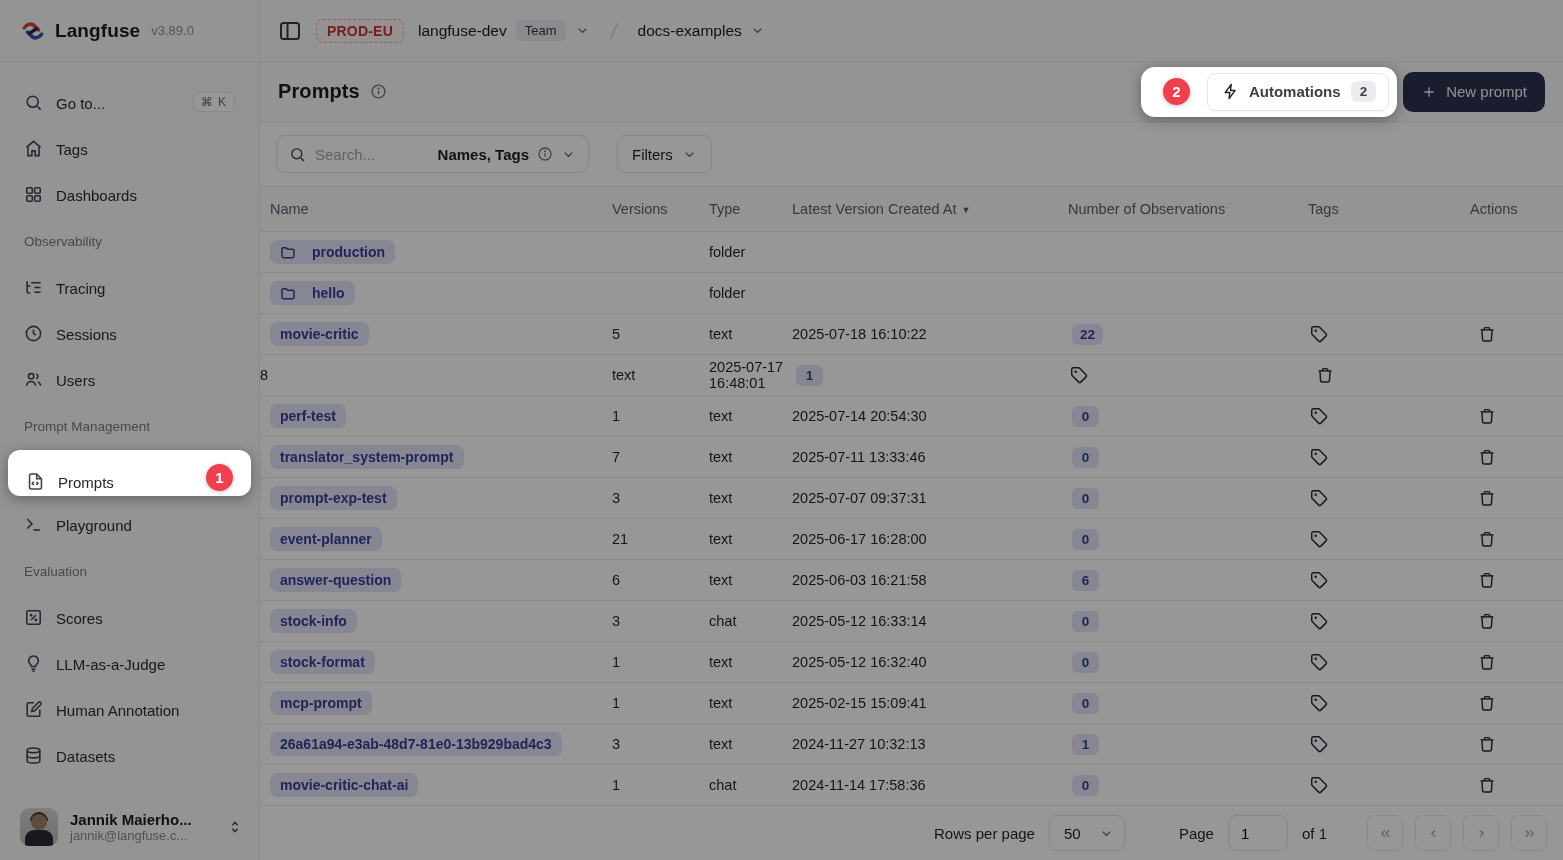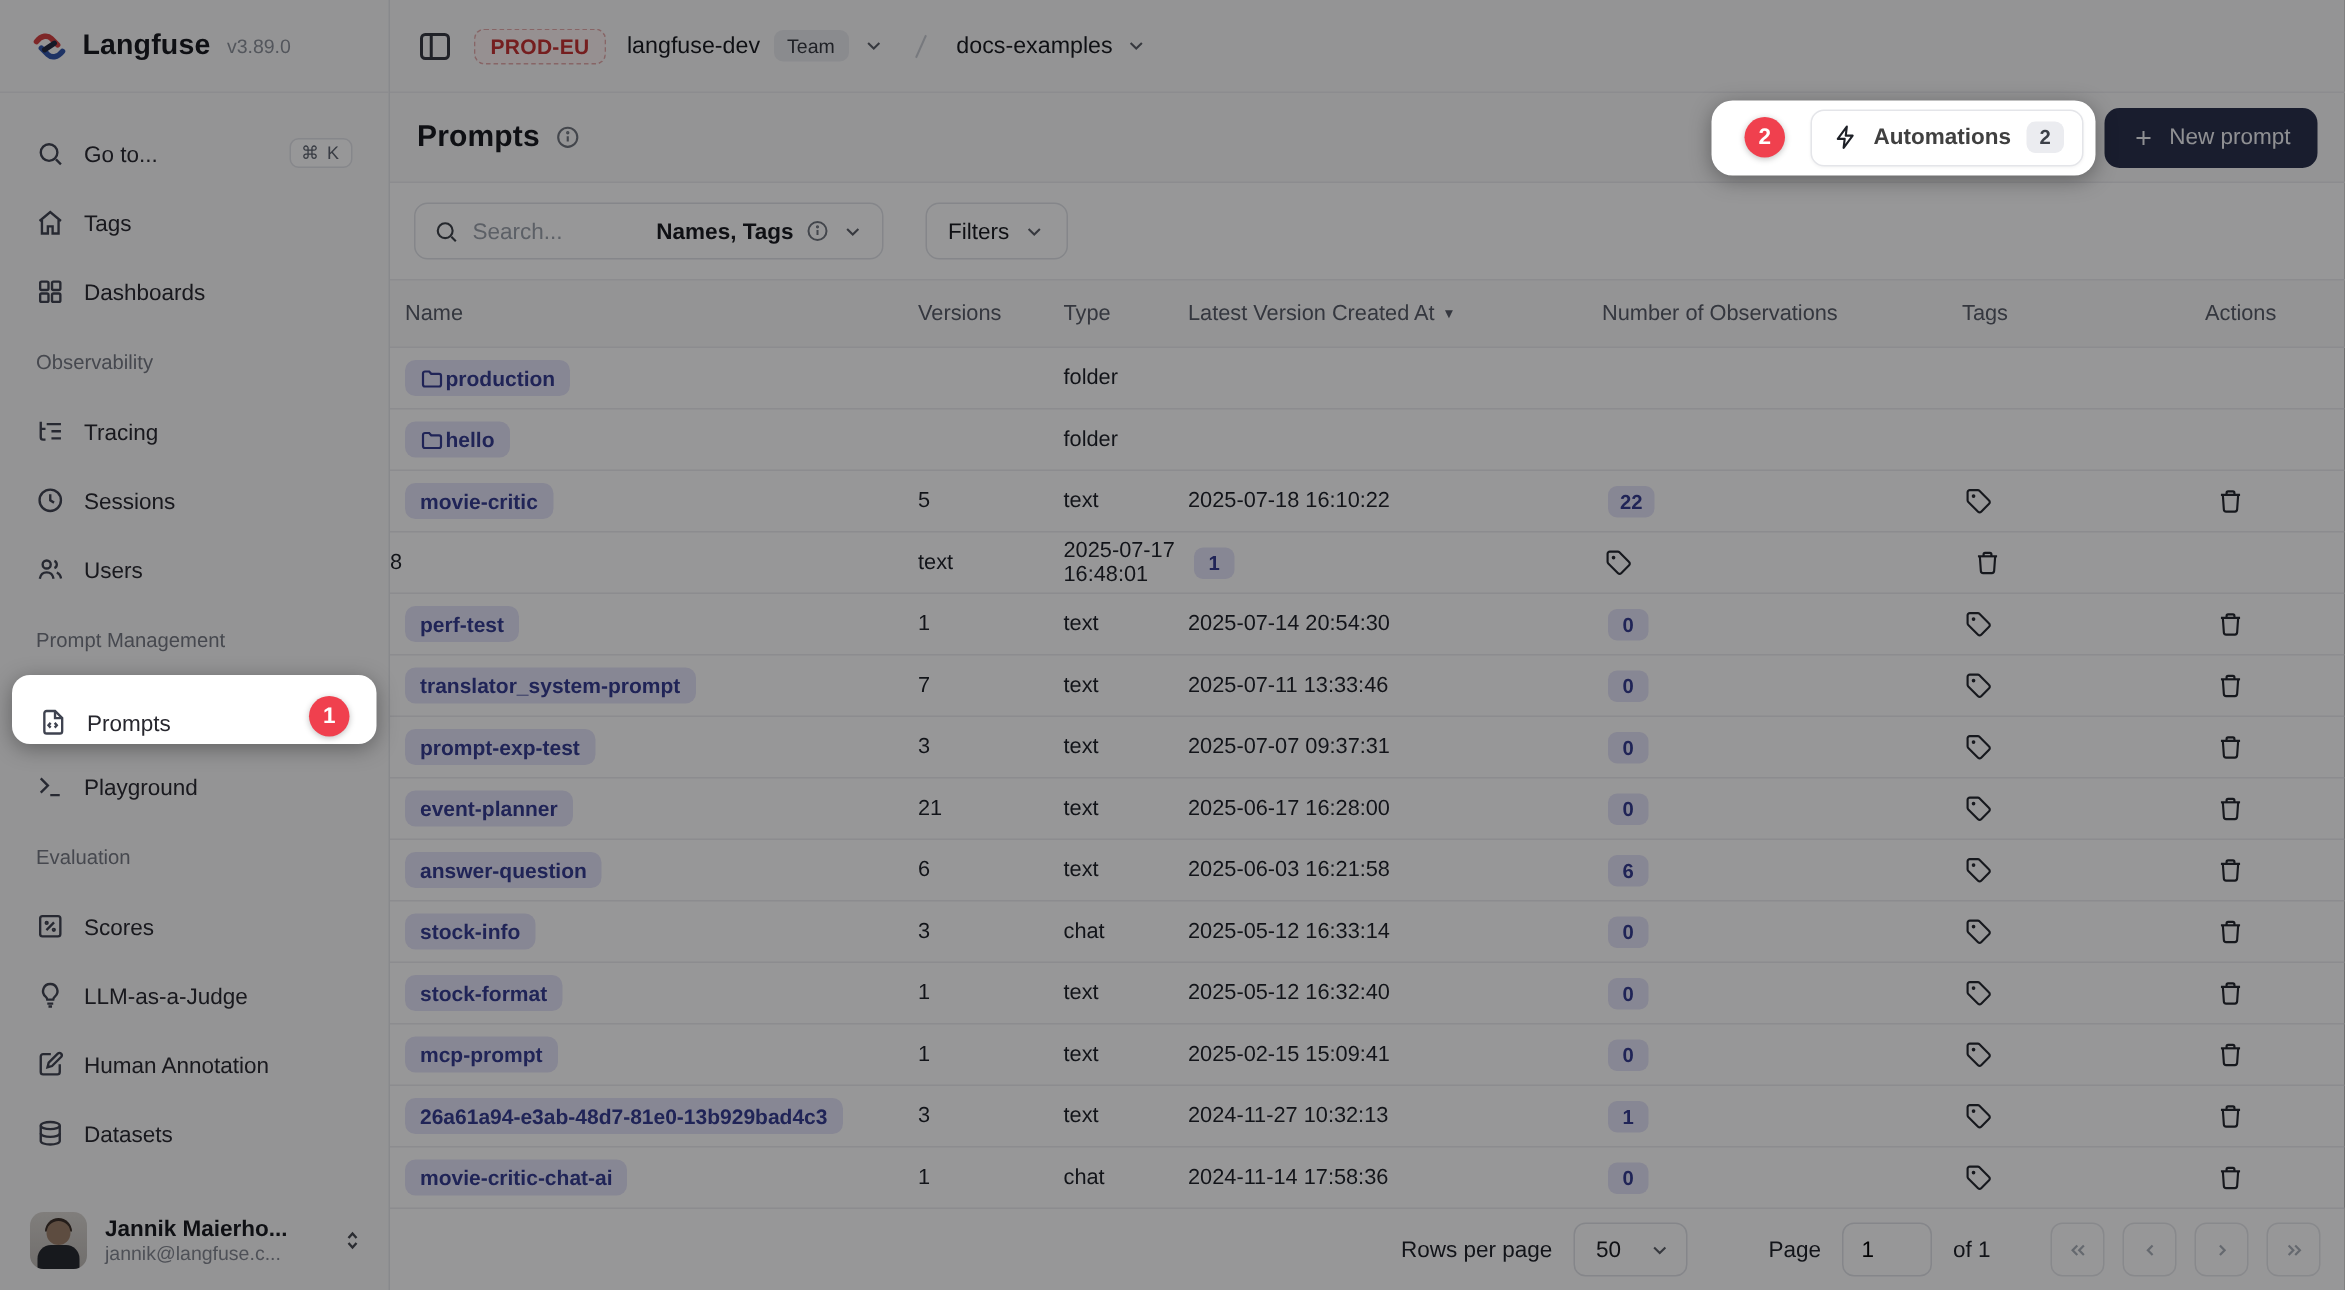--- a/index.html
+++ b/index.html
@@ -70,21 +70,21 @@
   .scope .lbl { font-size:15px; font-weight:600; }
   .filters-btn { display:flex; align-items:center; gap:9px; height:38px; padding:0 14px; border:1px solid #e0e2e7; border-radius:9px; font-size:15px; font-weight:500; cursor:pointer; background:#fff; }
 
   
   .tgrid { display:grid; grid-template-columns:352px 97px 83px 276px 240px 162px 1fr; align-items:center; }
   .thead { height:46px; background:#fafafa; border-top:1px solid #ececef; border-bottom:1px solid #ececef; font-size:14.5px; font-weight:500; color:#565b66; }
   .thead .c1 { padding-left:10px; }
   .tri { font-size:9px; margin-left:5px; position:relative; top:-1px; }
   .trow { height:41px; border-bottom:1px solid #ececef; font-size:14.5px; color:#1b1e25; cursor:pointer; }
   .trow .c1 { padding-left:10px; }
-  .pill { display:inline-flex; align-items:center; gap:1px; background:#e4e3f8; color:#323a8f; font-size:14px; font-weight:700; border-radius:7px; padding:4px 10px; max-width:330px; white-space:nowrap; cursor:pointer; }
+  .pill { display:inline-flex; align-items:center; gap:16px; background:#e4e3f8; color:#323a8f; font-size:14px; font-weight:700; border-radius:7px; padding:4px 10px; max-width:330px; white-space:nowrap; cursor:pointer; }
   .pill .ic { width:16px; height:16px; display:flex; color:#323a8f; }
   .obs-badge { display:inline-flex; justify-content:center; background:#e4e3f8; color:#323a8f; font-size:13.5px; font-weight:700; border-radius:6px; padding:3px 8px; min-width:27px; margin-left:4px; cursor:pointer; }
   .cell-ic { width:18px; height:18px; color:#22252c; display:flex; cursor:pointer; }
   .tag-c { margin-left:2px; } .act-c { margin-left:8px; }
 
   
   .footer { margin-top:auto; height:54px; display:flex; align-items:center; justify-content:flex-end; gap:14px; padding:0 16px; background:#fff; }
   .foot-lbl { font-size:15px; color:#1b1e25; }
   .select { display:flex; align-items:center; justify-content:space-between; width:76px; height:36px; border:1px solid #e0e2e7; border-radius:8px; padding:0 10px 0 14px; font-size:15px; cursor:pointer; }
   .gap { width:26px; }

